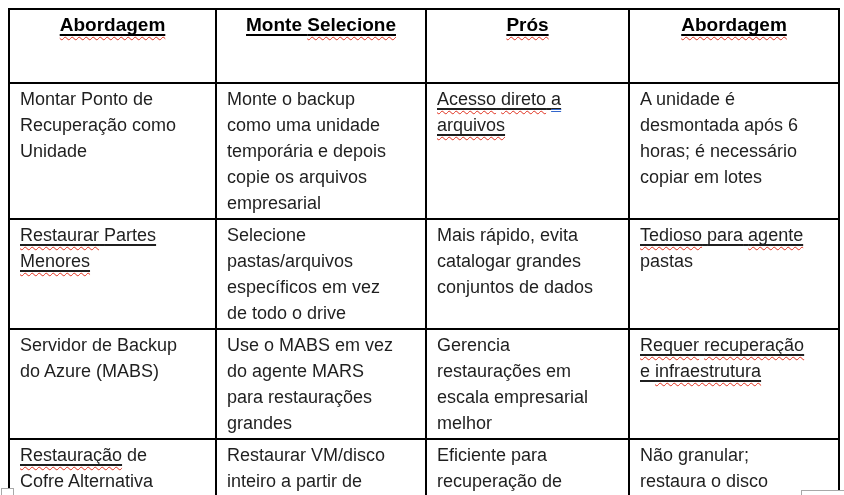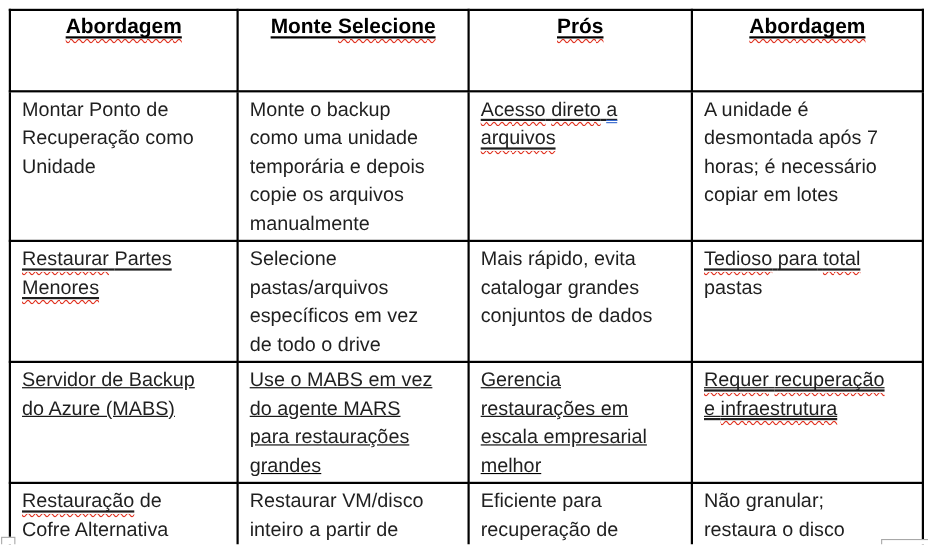--- a/index.html
+++ b/index.html
@@ -78,42 +78,42 @@
     </thead>
     <tbody id="table-body">
         <tr style="height: 128px;">
           <td>Montar Ponto de
 Recuperação como
 Unidade</td>
           <td>Monte o backup
 como uma unidade
 temporária e depois
 copie os arquivos
-manualmente</td>
+empresarial</td>
           <td><span class="u"><span class="sq">Acesso</span></span><span class="u"> </span><span class="u"><span class="sq">direto</span></span><span class="u"> </span><span class="u"><span class="bd">a</span></span>
 <span class="u"><span class="sq">arquivos</span></span></td>
           <td>A unidade é
-desmontada após 7
+desmontada após 6
 horas; é necessário
 copiar em lotes</td>
         </tr>
         <tr style="height: 101px; margin-left: 40px;">
           <td><span class="u"><span class="sq">Restaurar</span></span><span class="u"> </span><span class="u">Partes</span>
 <span class="u"><span class="sq">Menores</span></span></td>
           <td>Selecione
 pastas/arquivos
 específicos em vez
 de todo o drive</td>
           <td>Mais rápido, evita
 catalogar grandes
 conjuntos de dados</td>
-          <td><span class="u"><span class="sq">Tedioso</span></span><span class="u"> </span><span class="u">para</span><span class="u"> </span><span class="u"><span class="sq">total</span></span>
+          <td><span class="u"><span class="sq">Tedioso</span></span><span class="u"> </span><span class="u">para</span><span class="u"> </span><span class="u"><span class="sq">agente</span></span>
 <span>pastas</span></td>
         </tr>
-        <tr style="height: 103px; text-decoration: underline;">
+        <tr style="height: 103px;">
           <td>Servidor de Backup
 do Azure (MABS)</td>
           <td>Use o MABS em vez
 do agente MARS
 para restaurações
 grandes</td>
           <td>Gerencia
 restaurações em
 escala empresarial
 melhor</td>

